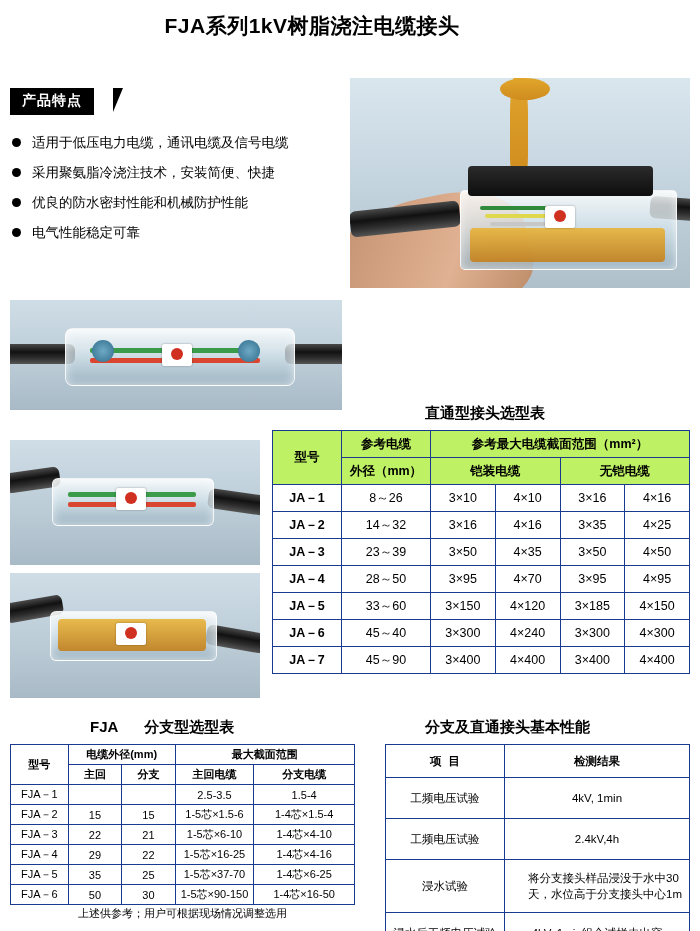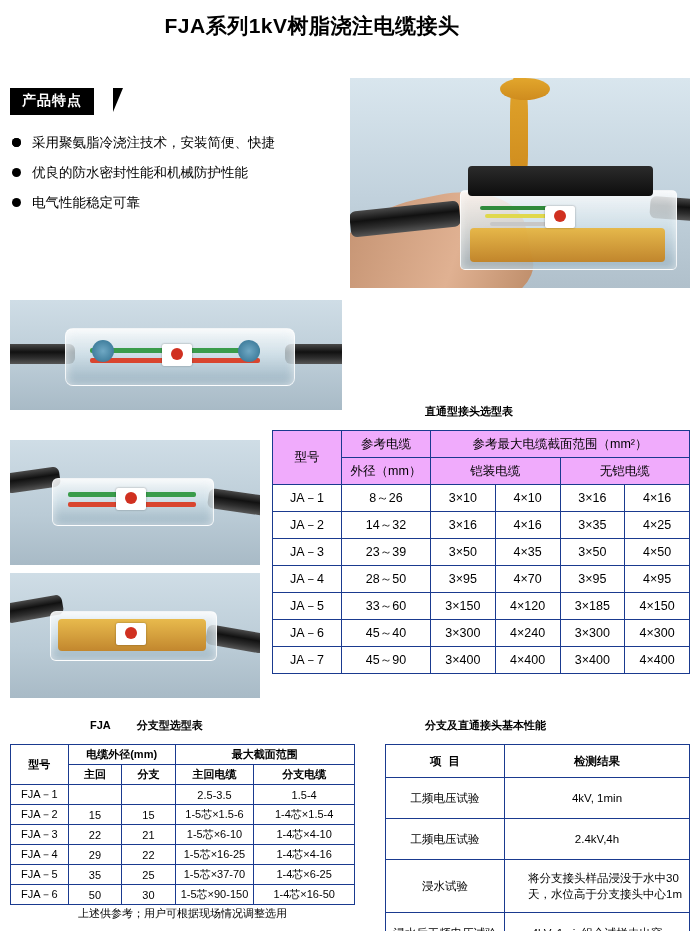--- a/index.html
+++ b/index.html
@@ -154,21 +154,21 @@
     position: absolute;
     left: 9px; top: 4px;
     width: 12px; height: 12px;
     background: #d03020;
     border-radius: 50%;
   }
 
   
   .caption {
     position: absolute;
-    font-size: 11px;
+    font-size: 15px;
     font-weight: bold;
     color: #000;
   }
   #cap-straight { left: 425px; top: 404px; }
   #cap-fja { left: 90px; top: 718px; }
   #cap-perf { left: 425px; top: 718px; }
   #cap-fja .cap-gap { display:inline-block; width: 26px; }
 
   
   table {
@@ -182,22 +182,22 @@
     font-weight: normal;
     color: #000;
     padding: 0;
   }
   .tbl-wrap { position: absolute; }
 
   
   #tbl-straight { left: 272px; top: 430px; }
   #tbl-straight table { width: 418px; }
   #tbl-straight td { height: 26px; }
-  #tbl-straight .hdr { font-weight: normal; background: #f0abfc; }
-  #tbl-straight .model { font-weight: normal; }
+  #tbl-straight .hdr { font-weight: bold; background: #bef264; }
+  #tbl-straight .model { font-weight: bold; }
 
   
   #tbl-fja { left: 10px; top: 744px; }
   #tbl-fja table { width: 345px; font-size: 11px; }
   #tbl-fja td { height: 19px; }
   #tbl-fja .hdr { font-weight: bold; }
   #tbl-fja .lcell { text-align: center; }
   .note {
     position: absolute;
     left: 10px;
@@ -219,21 +219,21 @@
 <body>
 
 <div class="page">
 
   <div class="title">FJA系列1kV树脂浇注电缆接头</div>
 
   <div class="feature-head">产品特点</div>
   <div class="feature-head-corner"></div>
 
   <ul class="feature-list">
-    <li><span class="bullet"></span></li>
+    <li><span class="bullet"></span><span>适用于低压电力电缆，通讯电缆及信号电缆</span></li>
     <li><span class="bullet"></span><span>采用聚氨脂冷浇注技术，安装简便、快捷</span></li>
     <li><span class="bullet"></span><span>优良的防水密封性能和机械防护性能</span></li>
     <li><span class="bullet"></span><span>电气性能稳定可靠</span></li>
   </ul>
 
   <div class="photo" id="photo1">
     <div class="ph-sky"></div>
     <div class="ph-hand"></div>
     <div class="ph-pour" style="left:160px;top:-6px;width:18px;height:105px;"></div>
     <div class="ph-pour" style="left:150px;top:0px;width:50px;height:22px;border-radius:50%;"></div>

